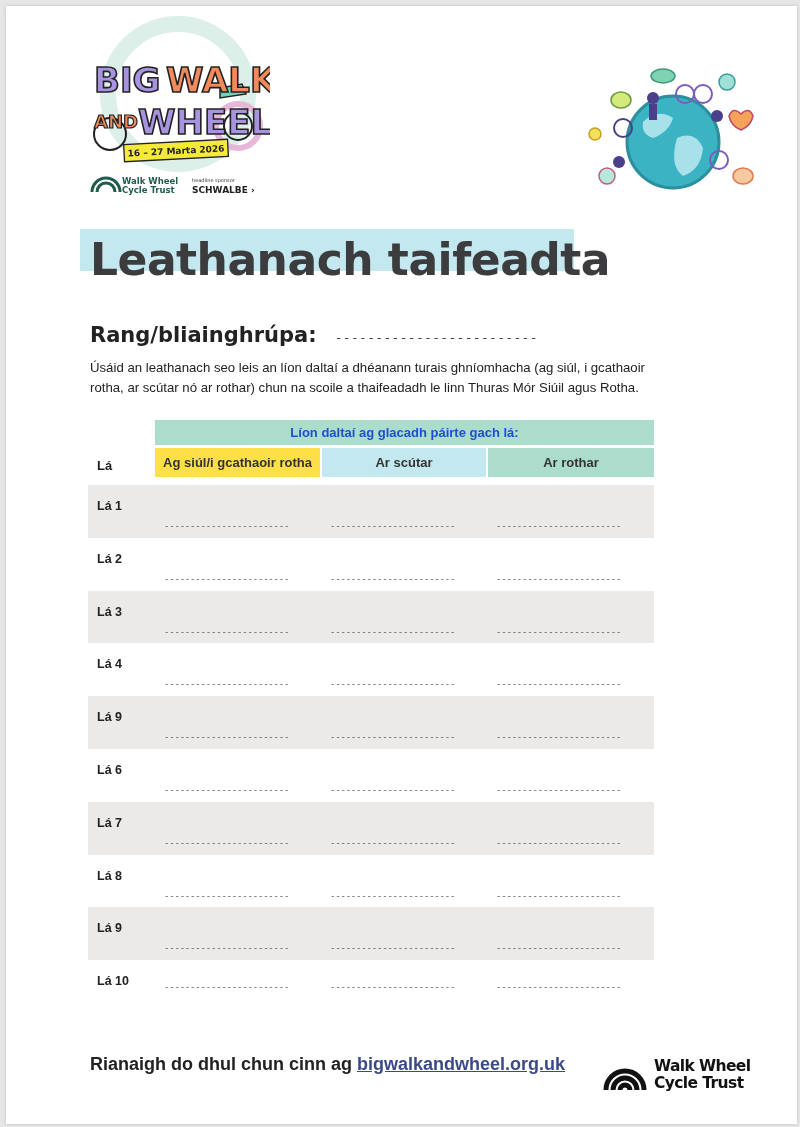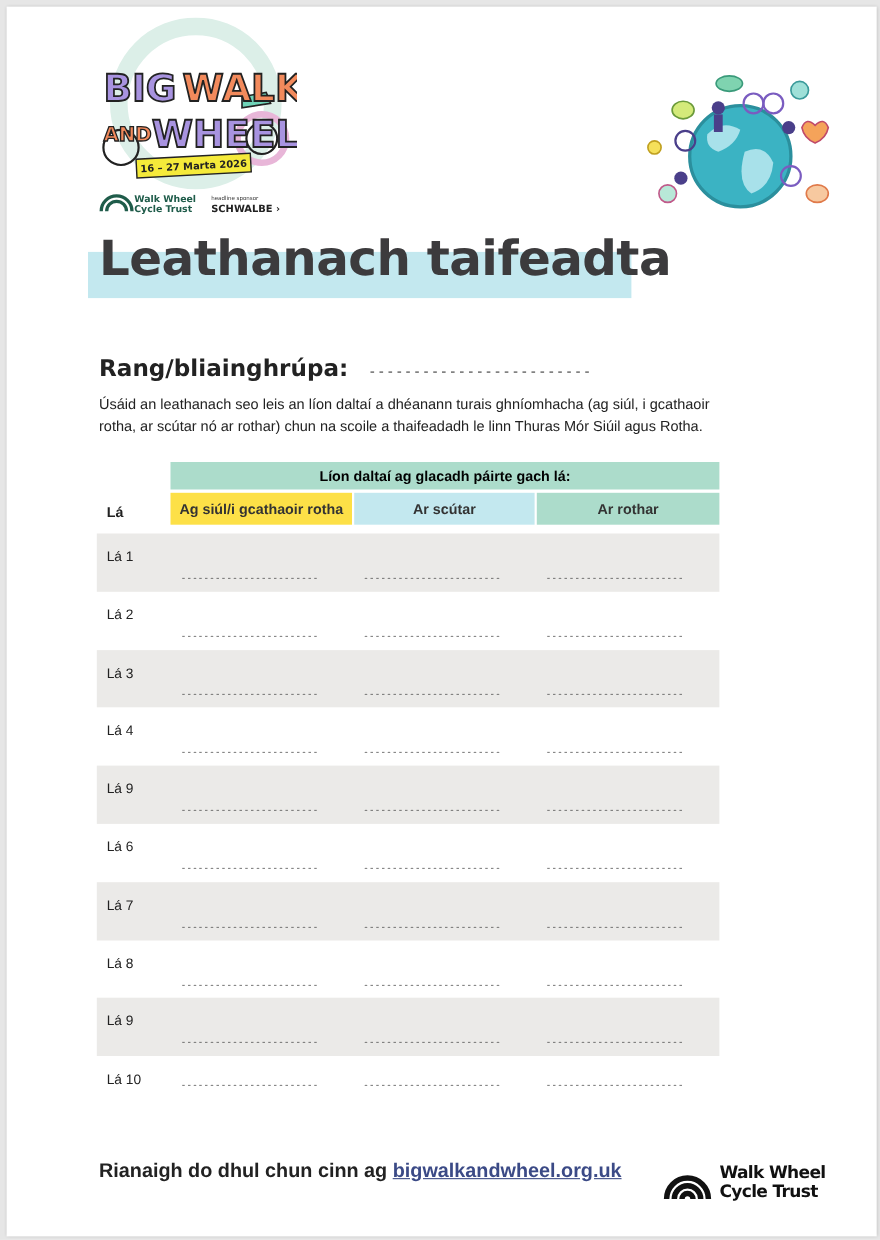--- a/index.html
+++ b/index.html
@@ -10,55 +10,55 @@
       background: #ffffff; box-shadow: 0 0 3px rgba(0,0,0,0.18);
     }
     
     .logo { position: absolute; left: 82px; top: 10px; width: 182px; height: 182px; }
     .globe-art { position: absolute; left: 575px; top: 58px; width: 180px; height: 130px; }
 
     .title-wrap { position: absolute; left: 74px; top: 204px; }
     .title-band { position: absolute; left: 0; top: 19px; width: 494px; height: 42px; background: #c3e8ef; }
     .title {
       position: relative; font-family: "DejaVu Sans", sans-serif; font-weight: bold;
-      font-size: 44px; color: #3c3b3d; padding-left: 10px; letter-spacing: -0.5px; line-height: 52px;
+      font-size: 44px; color: #3c3b3d; padding-left: 10px; letter-spacing: -0.5px; line-height: 52px; margin-top: 24px;
     }
 
     .class-row { position: absolute; left: 84px; top: 285px; display: flex; align-items: baseline; gap: 18px; margin-top: 32px; }
     .class-label { font-family: "DejaVu Sans", sans-serif; font-weight: bold; font-size: 21px; color: #222; }
     .class-blank { font-family: "DejaVu Sans Mono", monospace; font-size: 13px; color: #444; letter-spacing: 0.3px; }
 
     .intro {
       position: absolute; left: 84px; top: 335px; width: 560px;
       font-size: 13.2px; line-height: 20px; color: #222; margin-top: 17px;
     }
 
     
     .tbl { position: absolute; left: 82px; top: 414px; width: 566px; }
     .hdr-group {
       position: absolute; left: 67px; top: 0; width: 499px; height: 25px;
-      background: #acdccb; font-weight: bold; font-size: 13px; color: #000000;
+      background: #acdccb; font-weight: bold; font-size: 13px; color: #1d4ed8;
       display: flex; align-items: center; justify-content: center;
     }
     .hdr-day {
       position: absolute; left: 9px; top: 33px; height: 24px;
       font-weight: bold; font-size: 13px; display: flex; align-items: center;
     }
     .hdr-col {
       position: absolute; top: 28px; height: 29px; font-weight: bold; font-size: 13px; color: #333;
       display: flex; align-items: center; justify-content: center;
     }
     .hdr-col.c0 { left: 67px; width: 165px; background: #fde047; }
     .hdr-col.c1 { left: 234px; width: 164px; background: #c3e8ef; }
     .hdr-col.c2 { left: 400px; width: 166px; background: #acdccb; }
 
     .rows { position: absolute; left: 0; top: 65px; width: 566px; }
     .row { position: relative; width: 566px; height: 52.8px; }
     .row.shaded { background: #ebeae8; }
-    .row-label { position: absolute; left: 9px; top: 14px; font-weight: normal; font-size: 12.5px; color: #222; }
+    .row-label { position: absolute; left: 9px; top: 14px; font-weight: bold; font-size: 12.5px; color: #222; }
     .blank {
       position: absolute; top: 36px; height: 10px; width: 130px;
       font-family: "DejaVu Sans Mono", monospace; font-size: 9px; color: #555;
       letter-spacing: -0.2px; overflow: hidden; white-space: nowrap; line-height: 10px;
     }
     .blank.b0 { left: 76px; }
     .blank.b1 { left: 242px; }
     .blank.b2 { left: 408px; }
     .row.last .blank { top: 22px; }
 

